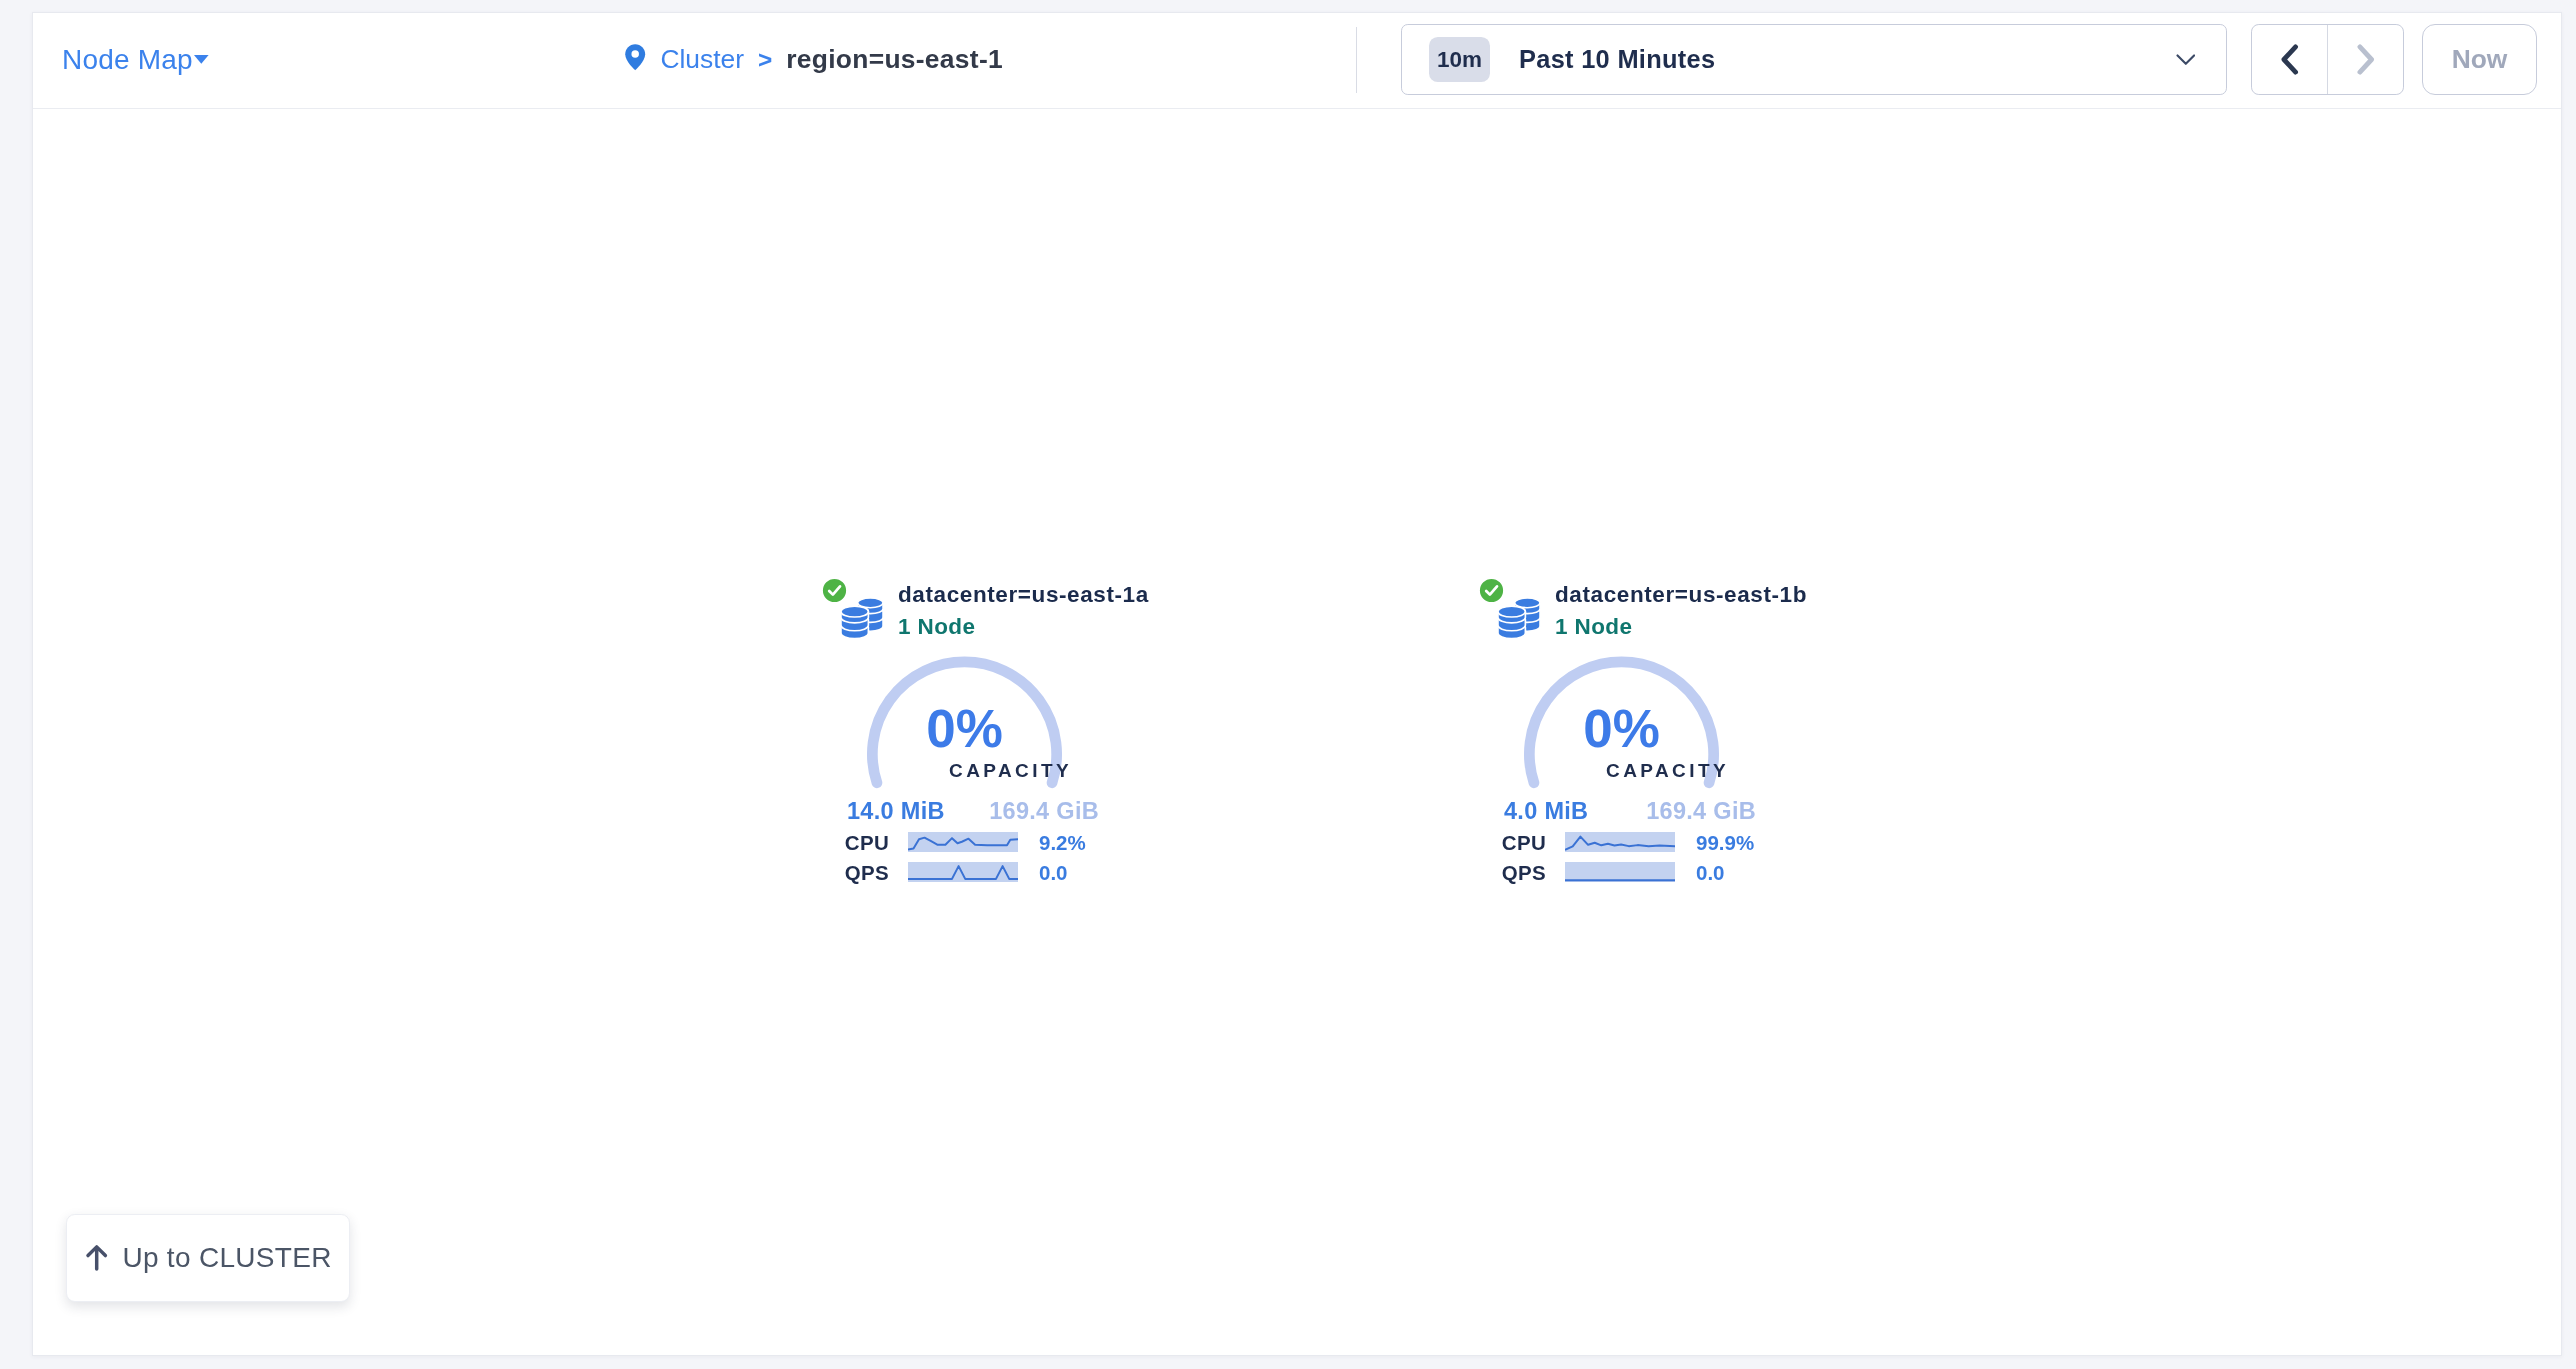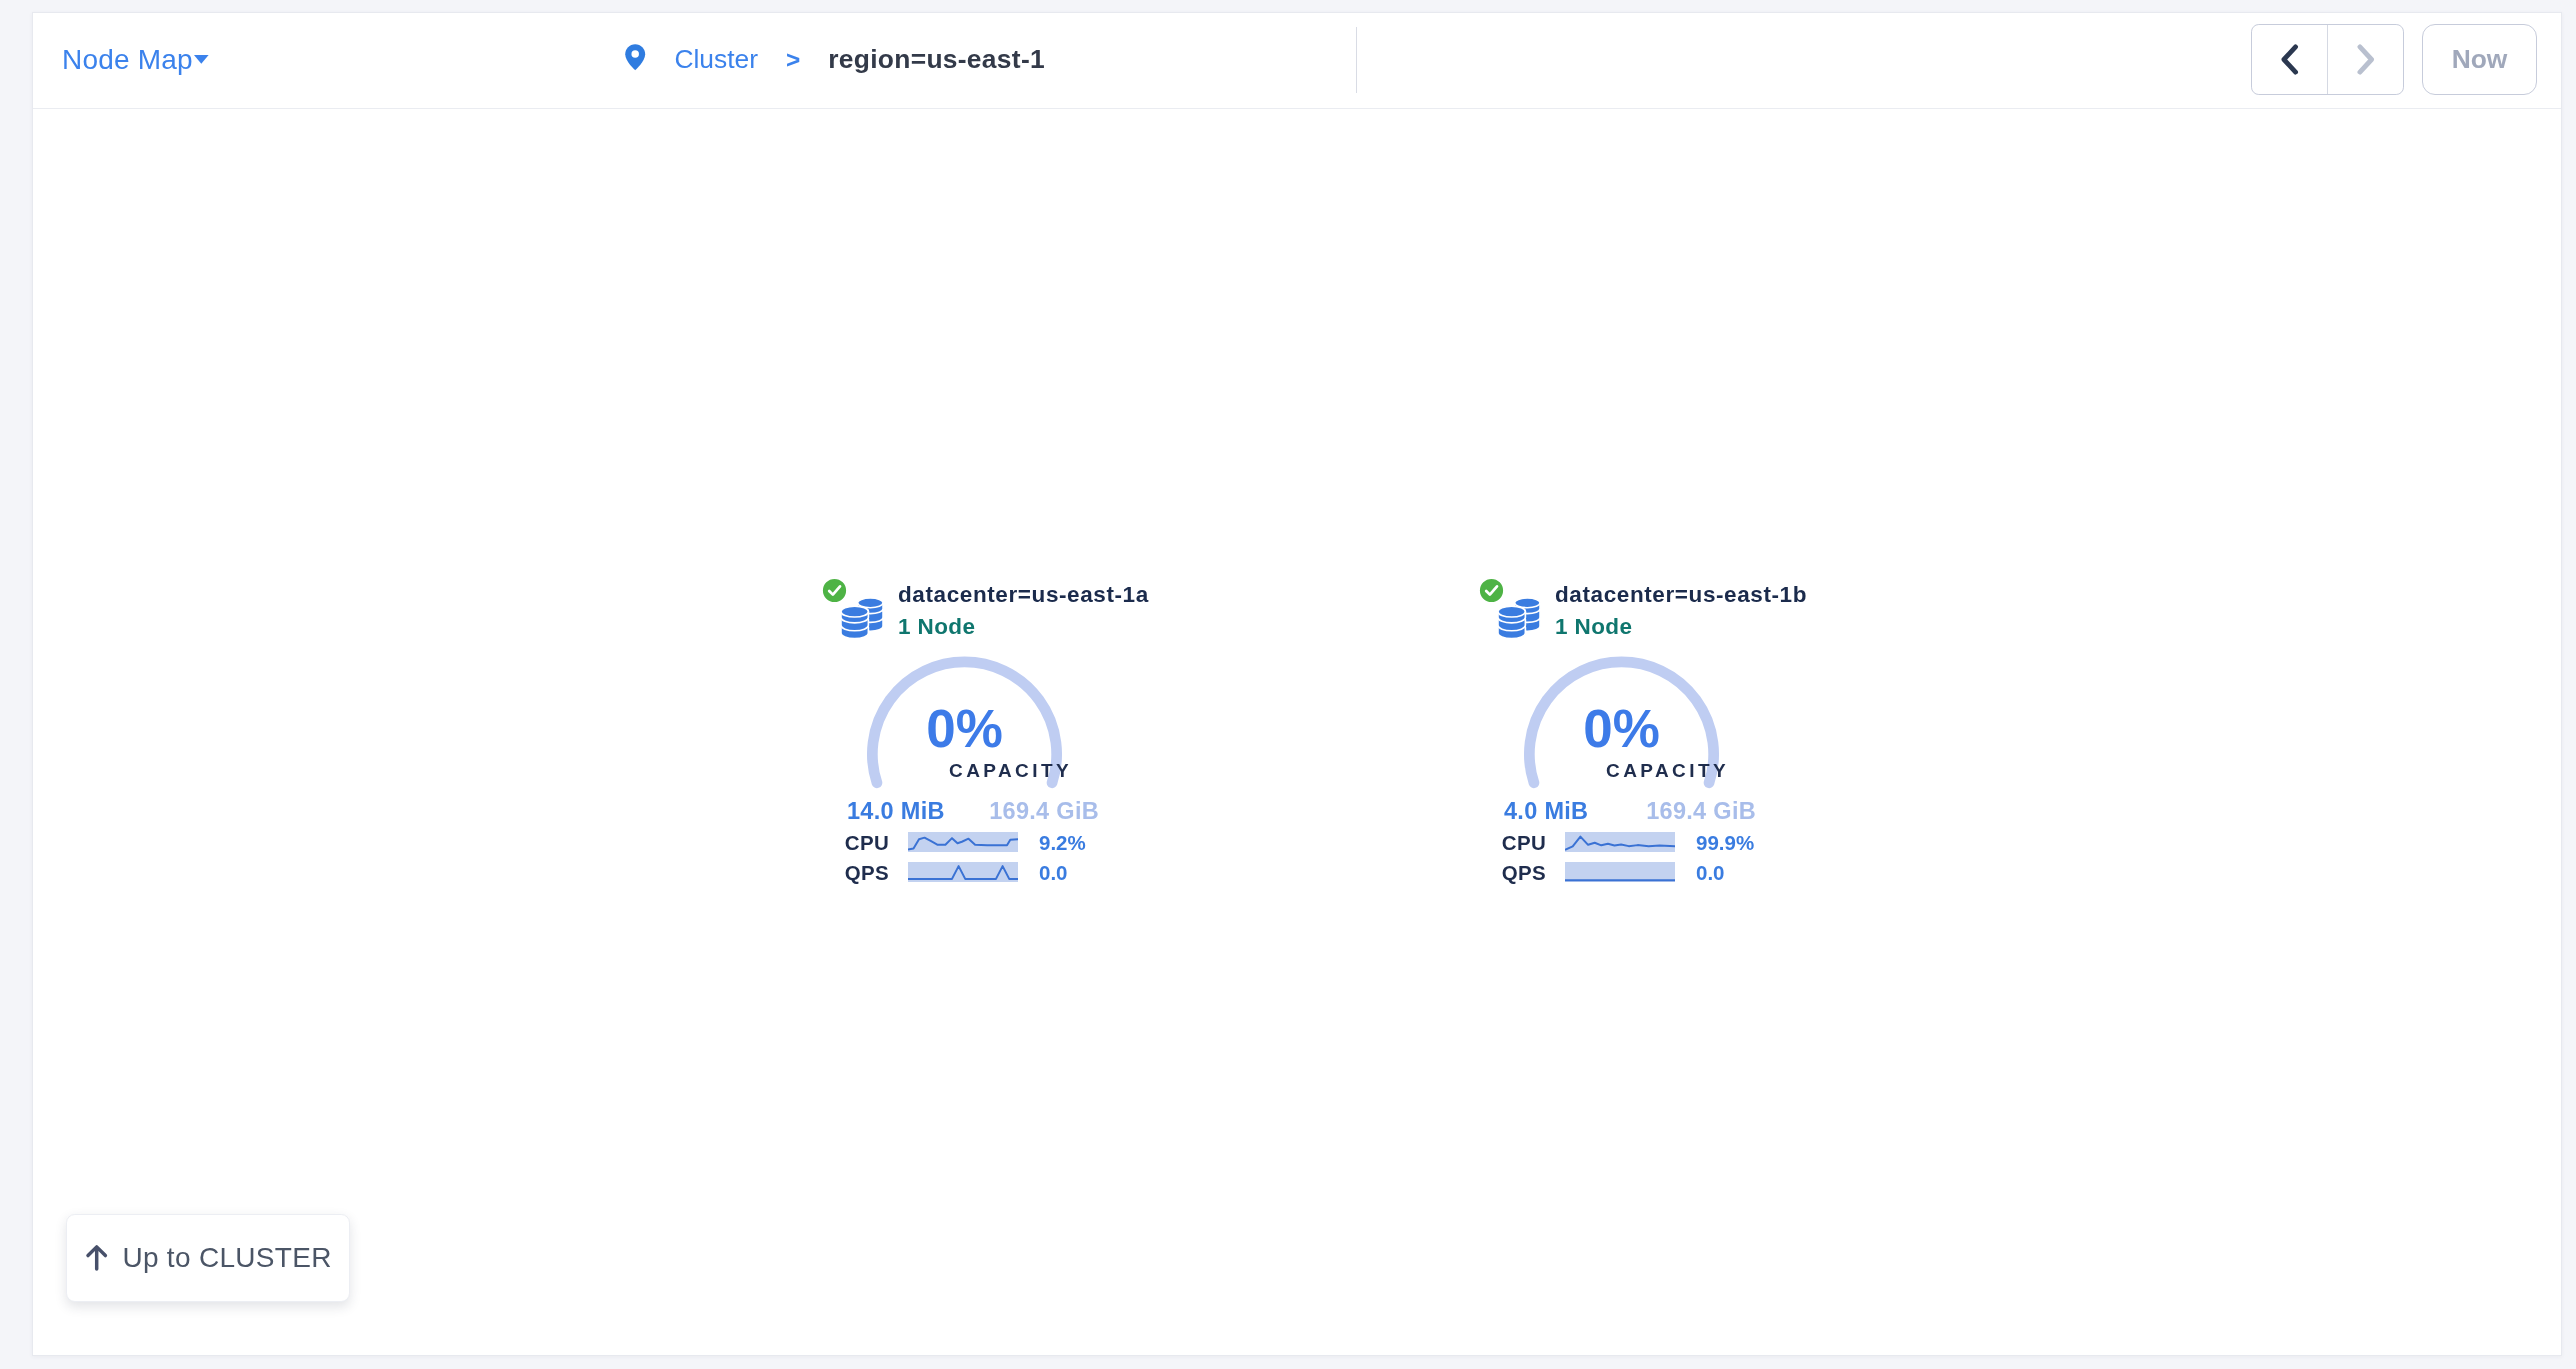--- a/index.html
+++ b/index.html
@@ -13,21 +13,21 @@
     position:absolute;left:32px;top:11.7px;width:2530px;height:1344px;
     background:#ffffff;border:1px solid #e7e9ef;box-sizing:border-box;
     box-shadow:0 1px 3.9px rgba(60,64,90,0.06);
   }
   
   .toolbar{position:absolute;left:0;top:0;width:100%;height:95px;border-bottom:1px solid #eaecf1;}
   .view-selector{
     position:absolute;left:29px;top:0;height:94px;display:flex;align-items:center;cursor:pointer;
   }
   .view-selector .vs-label{font-size:28px;font-weight:500;color:#3b82ec;letter-spacing:0.2px;}
-  .breadcrumb{position:absolute;left:589px;top:0;height:94px;display:flex;align-items:center;gap:26px;}
+  .breadcrumb{position:absolute;left:589px;top:0;height:94px;display:flex;align-items:center;gap:12px;}
   .bc-root{font-size:26.4px;color:#3b82ec;font-weight:500;cursor:pointer;}
   .bc-sep{font-size:24.4px;color:#3b82ec;font-weight:700;margin:0 2px;}
   .bc-current{font-size:26.4px;color:#333a49;font-weight:600;letter-spacing:0.3px;}
   .tb-divider{position:absolute;left:1323px;top:14.7px;width:1px;height:66px;background:#d9dce5;}
   .time-select{
     position:absolute;left:1368px;top:11.7px;width:826px;height:71px;box-sizing:border-box;
     border:1px solid #c7ccdb;border-radius:6.8px;background:#fff;
     display:flex;align-items:center;padding:0 27px;cursor:pointer;
   }
   .time-badge{
@@ -103,20 +103,29 @@
           <circle cx="12" cy="10" r="3.4" fill="#ffffff"></circle>
         </svg>
       </span>
       <span class="bc-root">Cluster</span>
       <span class="bc-sep">&gt;</span>
       <span class="bc-current">region=us-east-1</span>
     </div>
 
     <div class="tb-divider"></div>
 
+    <div class="time-select">
+      <span class="time-badge">10m</span>
+      <span class="time-label">Past 10 Minutes</span>
+      <span class="time-chevron" style="display:flex;">
+        <svg width="19.6" height="11.7" viewBox="0 0 20 12">
+            <polyline points="1.5,1.5 10,10 18.5,1.5" fill="none" stroke="#3c4a66" stroke-width="2.2" stroke-linecap="round" stroke-linejoin="round"></polyline>
+          </svg>
+      </span>
+    </div>
 
     <div class="nav-group">
       <div class="nav-btn nav-prev">
         <span style="display:flex;">
           <svg width="21.5" height="31" viewBox="0 0 22 32">
               <polyline points="17,3 5,16 17,29" fill="none" stroke="#2b3850" stroke-width="5" stroke-linecap="round" stroke-linejoin="round"></polyline>
             </svg>
         </span>
       </div>
       <div class="nav-btn nav-next">

